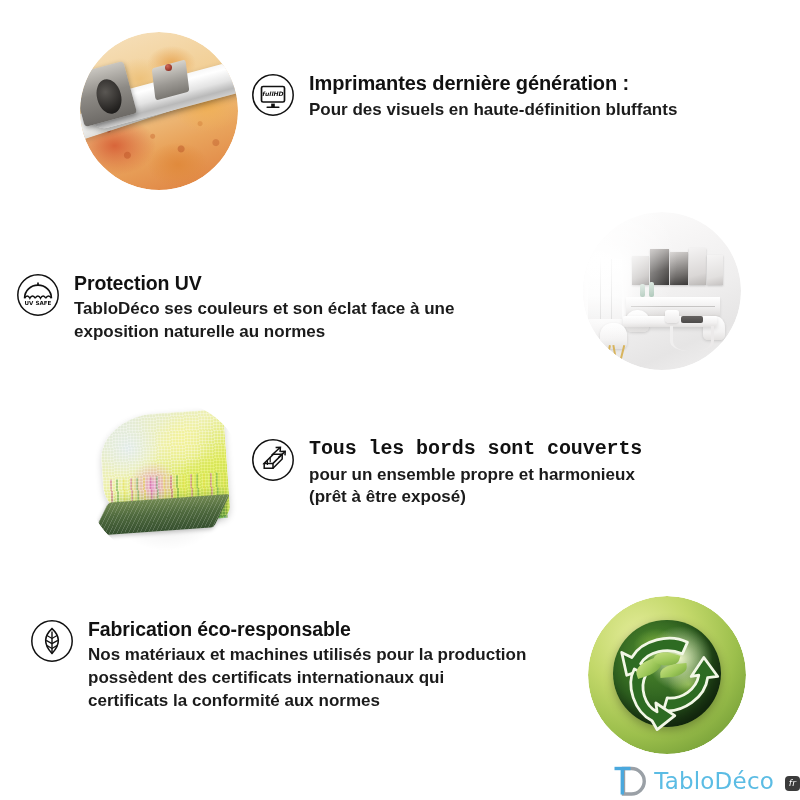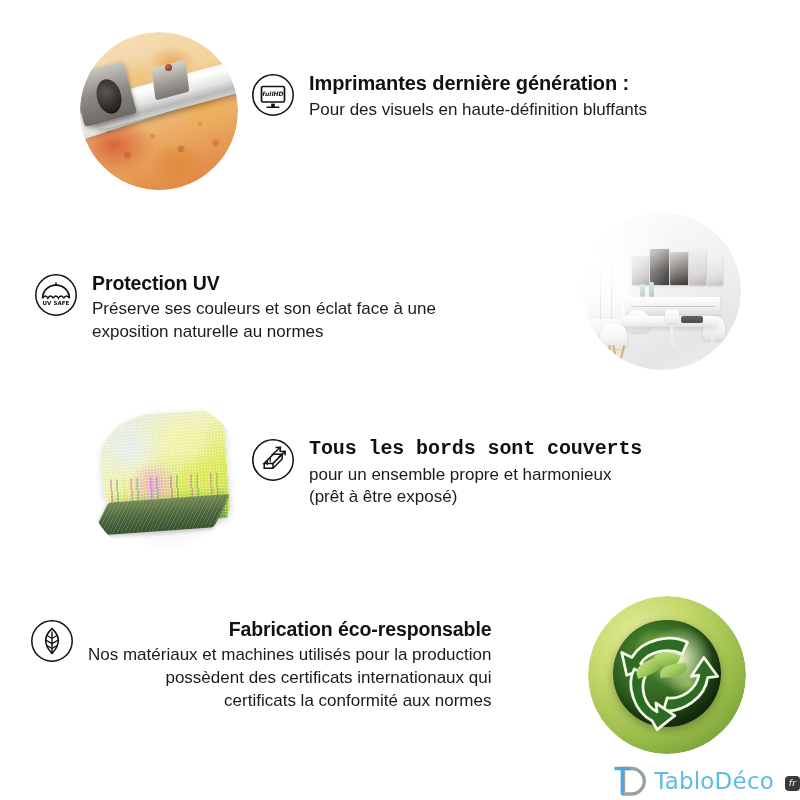--- a/index.html
+++ b/index.html
@@ -337,30 +337,30 @@
     margin: 0 0 3px 0;
     font-size: 19.5px;
     font-weight: bold;
     color: #111111;
     letter-spacing: -0.1px;
     line-height: 1.18;
   }
   .feature-desc {
     margin: 0;
     font-size: 17px;
-    font-weight: normal;
+    font-weight: bold;
     color: #1b1b1b;
     line-height: 1.34;
   }
   .feature-desc span { display: block; }
 
   #feature-print { left: 251px; top: 63px; }
-  #feature-uv    { left: 34px;  top: 263px; }
+  #feature-uv    { left: 16px;  top: 263px; }
   #feature-edges { left: 251px; top: 428px; }
-  #feature-eco   { left: 30px;  top: 609px; text-align: right; }
+  #feature-eco   { left: 30px;  top: 609px; }
 
   #feature-print .feature-title { font-size: 20px; }
   #feature-edges .feature-title { font-size: 20px; font-family: Liberation Mono, monospace; }
 
   
   #logo {
     position: absolute;
     right: 0;
     bottom: 10px;
     display: flex;
@@ -473,21 +473,21 @@
         <path d="M8.6 25.2c1.4-3 3.9-3 5.3 0 1.4-3 3.9-3 5.3 0" fill="none" stroke="#111" stroke-width="1.5"></path>
         <path d="M19.2 25.2c1.4-3 3.9-3 5.3 0 1.4-3 3.9-3 5.3 0" fill="none" stroke="#111" stroke-width="1.5"></path>
         <path d="M29.8 25.2c1.4-3 3.9-3 5.6 0" fill="none" stroke="#111" stroke-width="1.5"></path>
         <line x1="22" y1="9.4" x2="22" y2="12.4" stroke="#111" stroke-width="1.7"></line>
         <text x="22" y="31.8" text-anchor="middle" font-family="DejaVu Sans, sans-serif" font-size="5.6" font-weight="bold" fill="#111">UV SAFE</text>
       </svg>
     </div>
     <div class="feature-text">
       <p class="feature-title">Protection UV</p>
       <p class="feature-desc">
-        <span>Préserve ses couleurs et son éclat face à une</span>
+        <span>TabloDéco ses couleurs et son éclat face à une</span>
         <span>exposition naturelle au normes</span>
       </p>
     </div>
   </div>
 
   <div class="photo-circle" id="photo-canvas">
     <div class="inner">
       <div class="canvas-shadow"></div>
       <div class="canvas-face">
         <div class="canvas-drip"></div>

